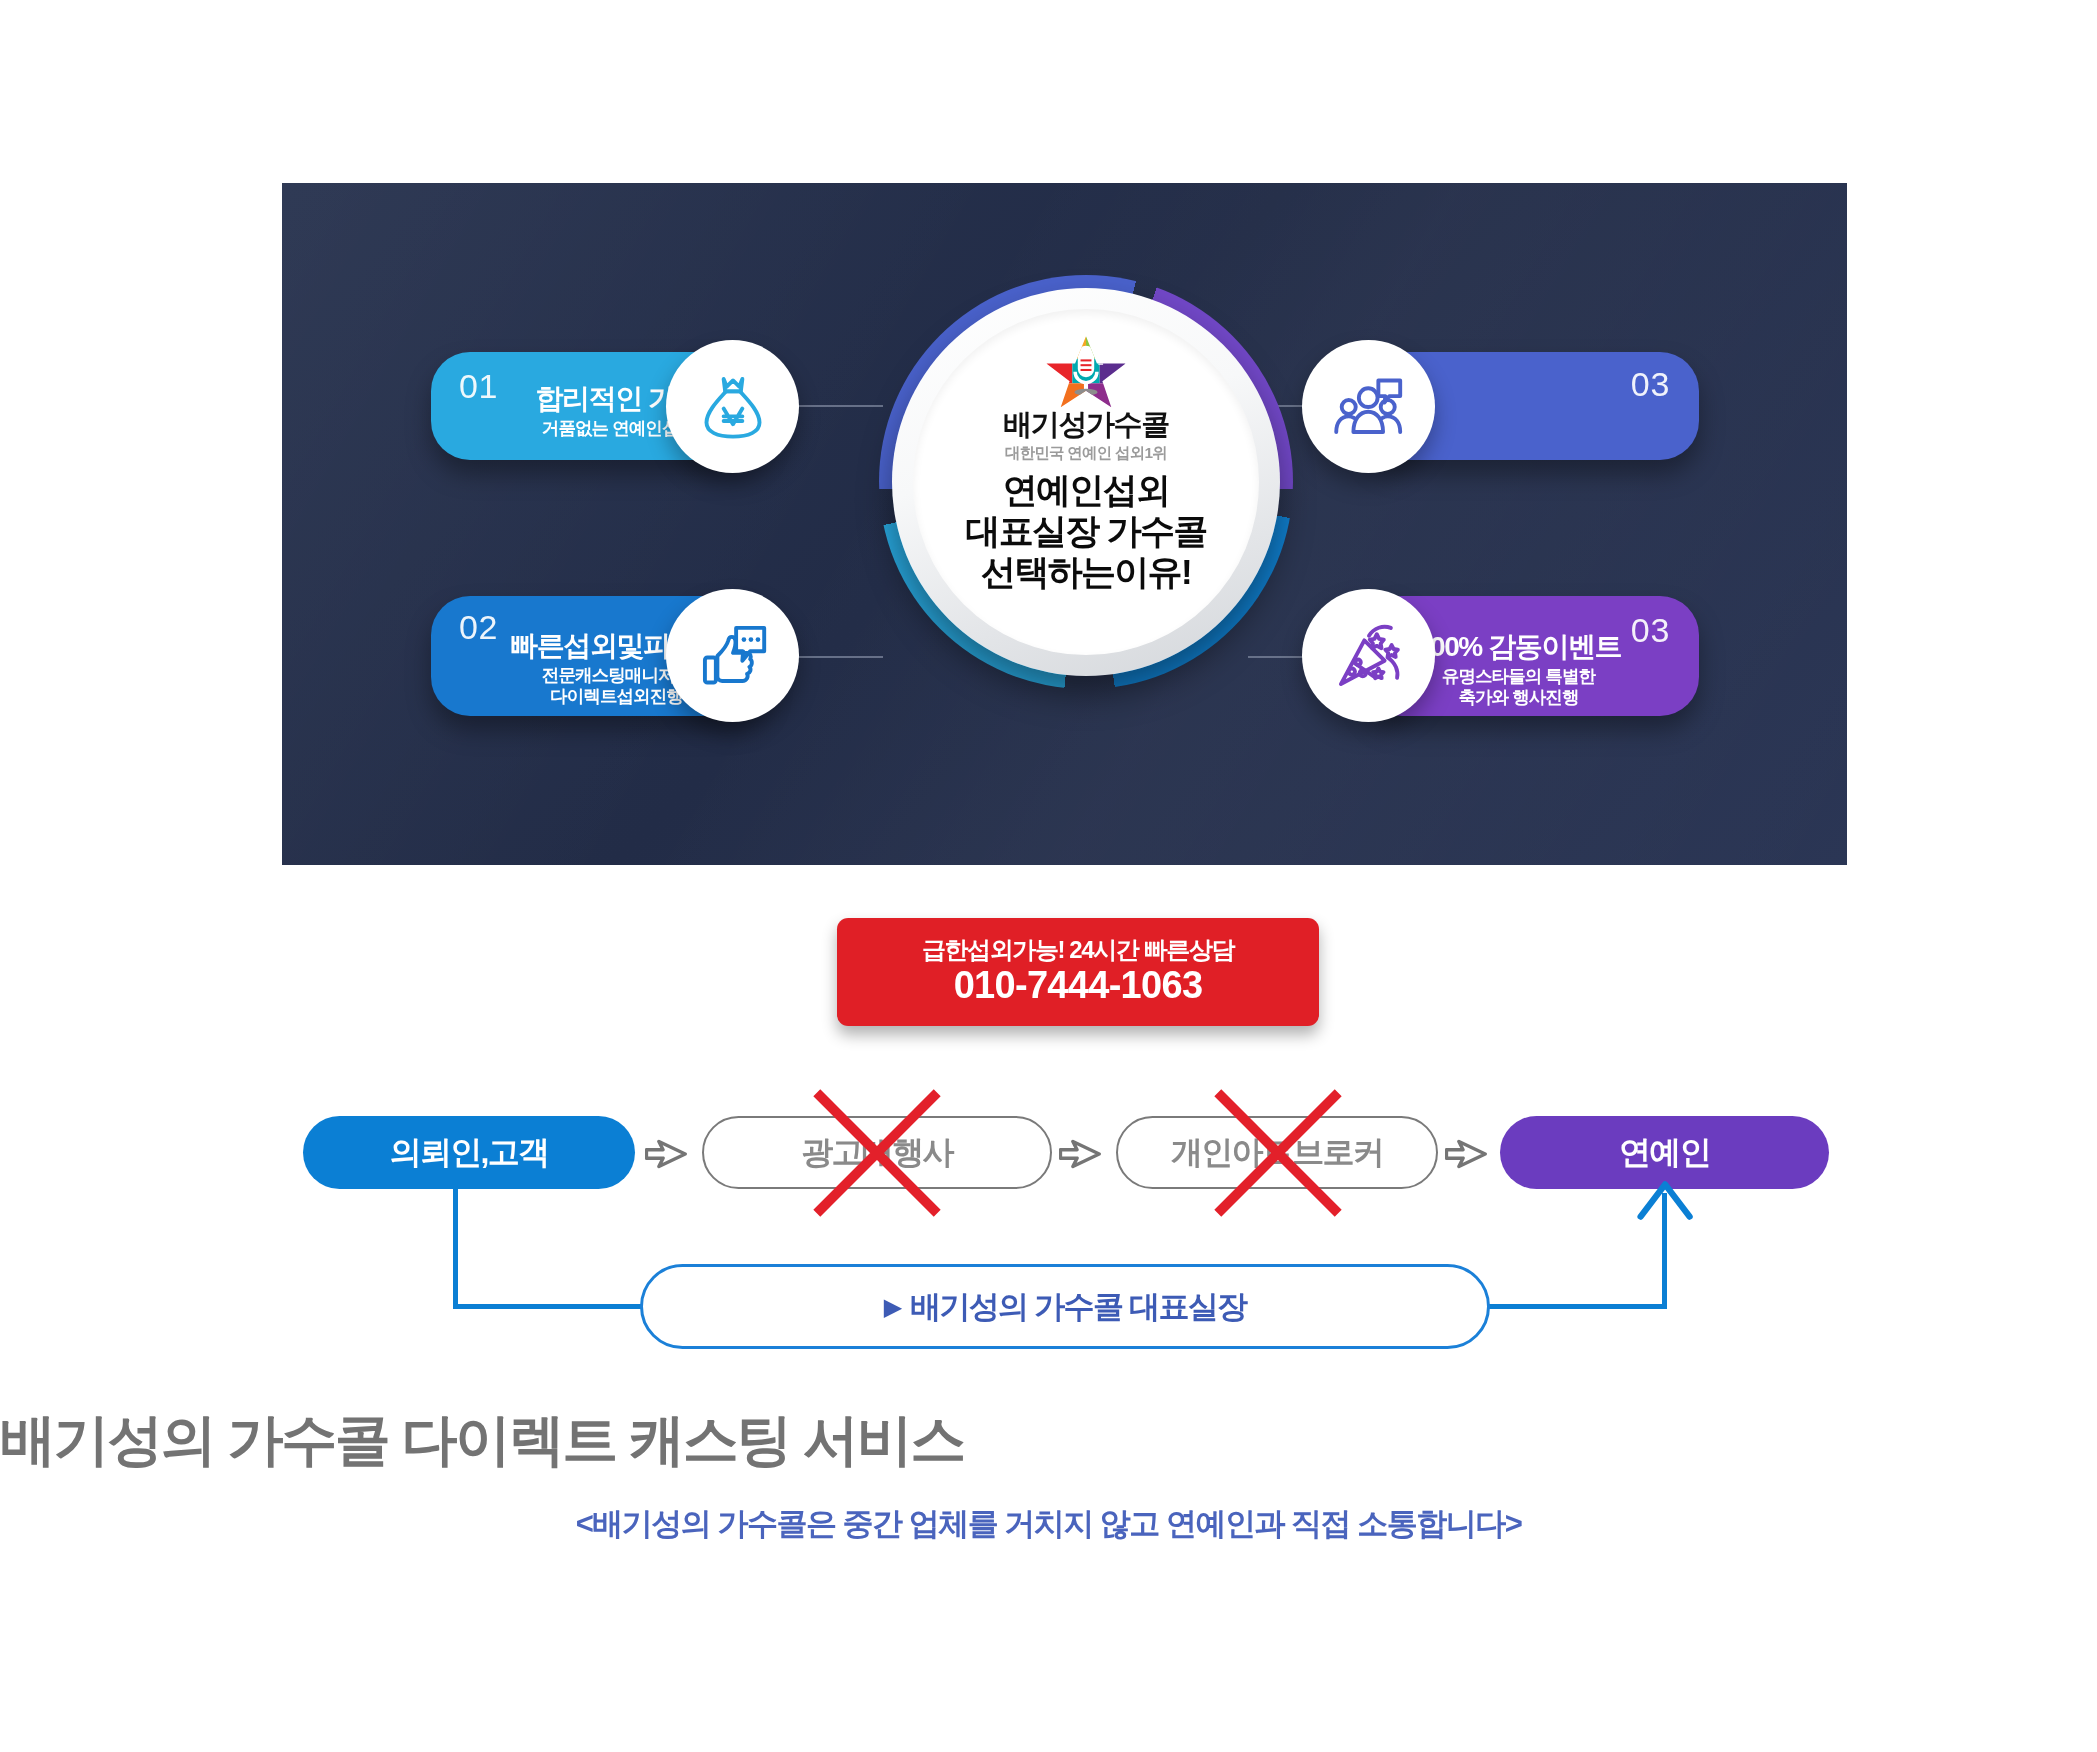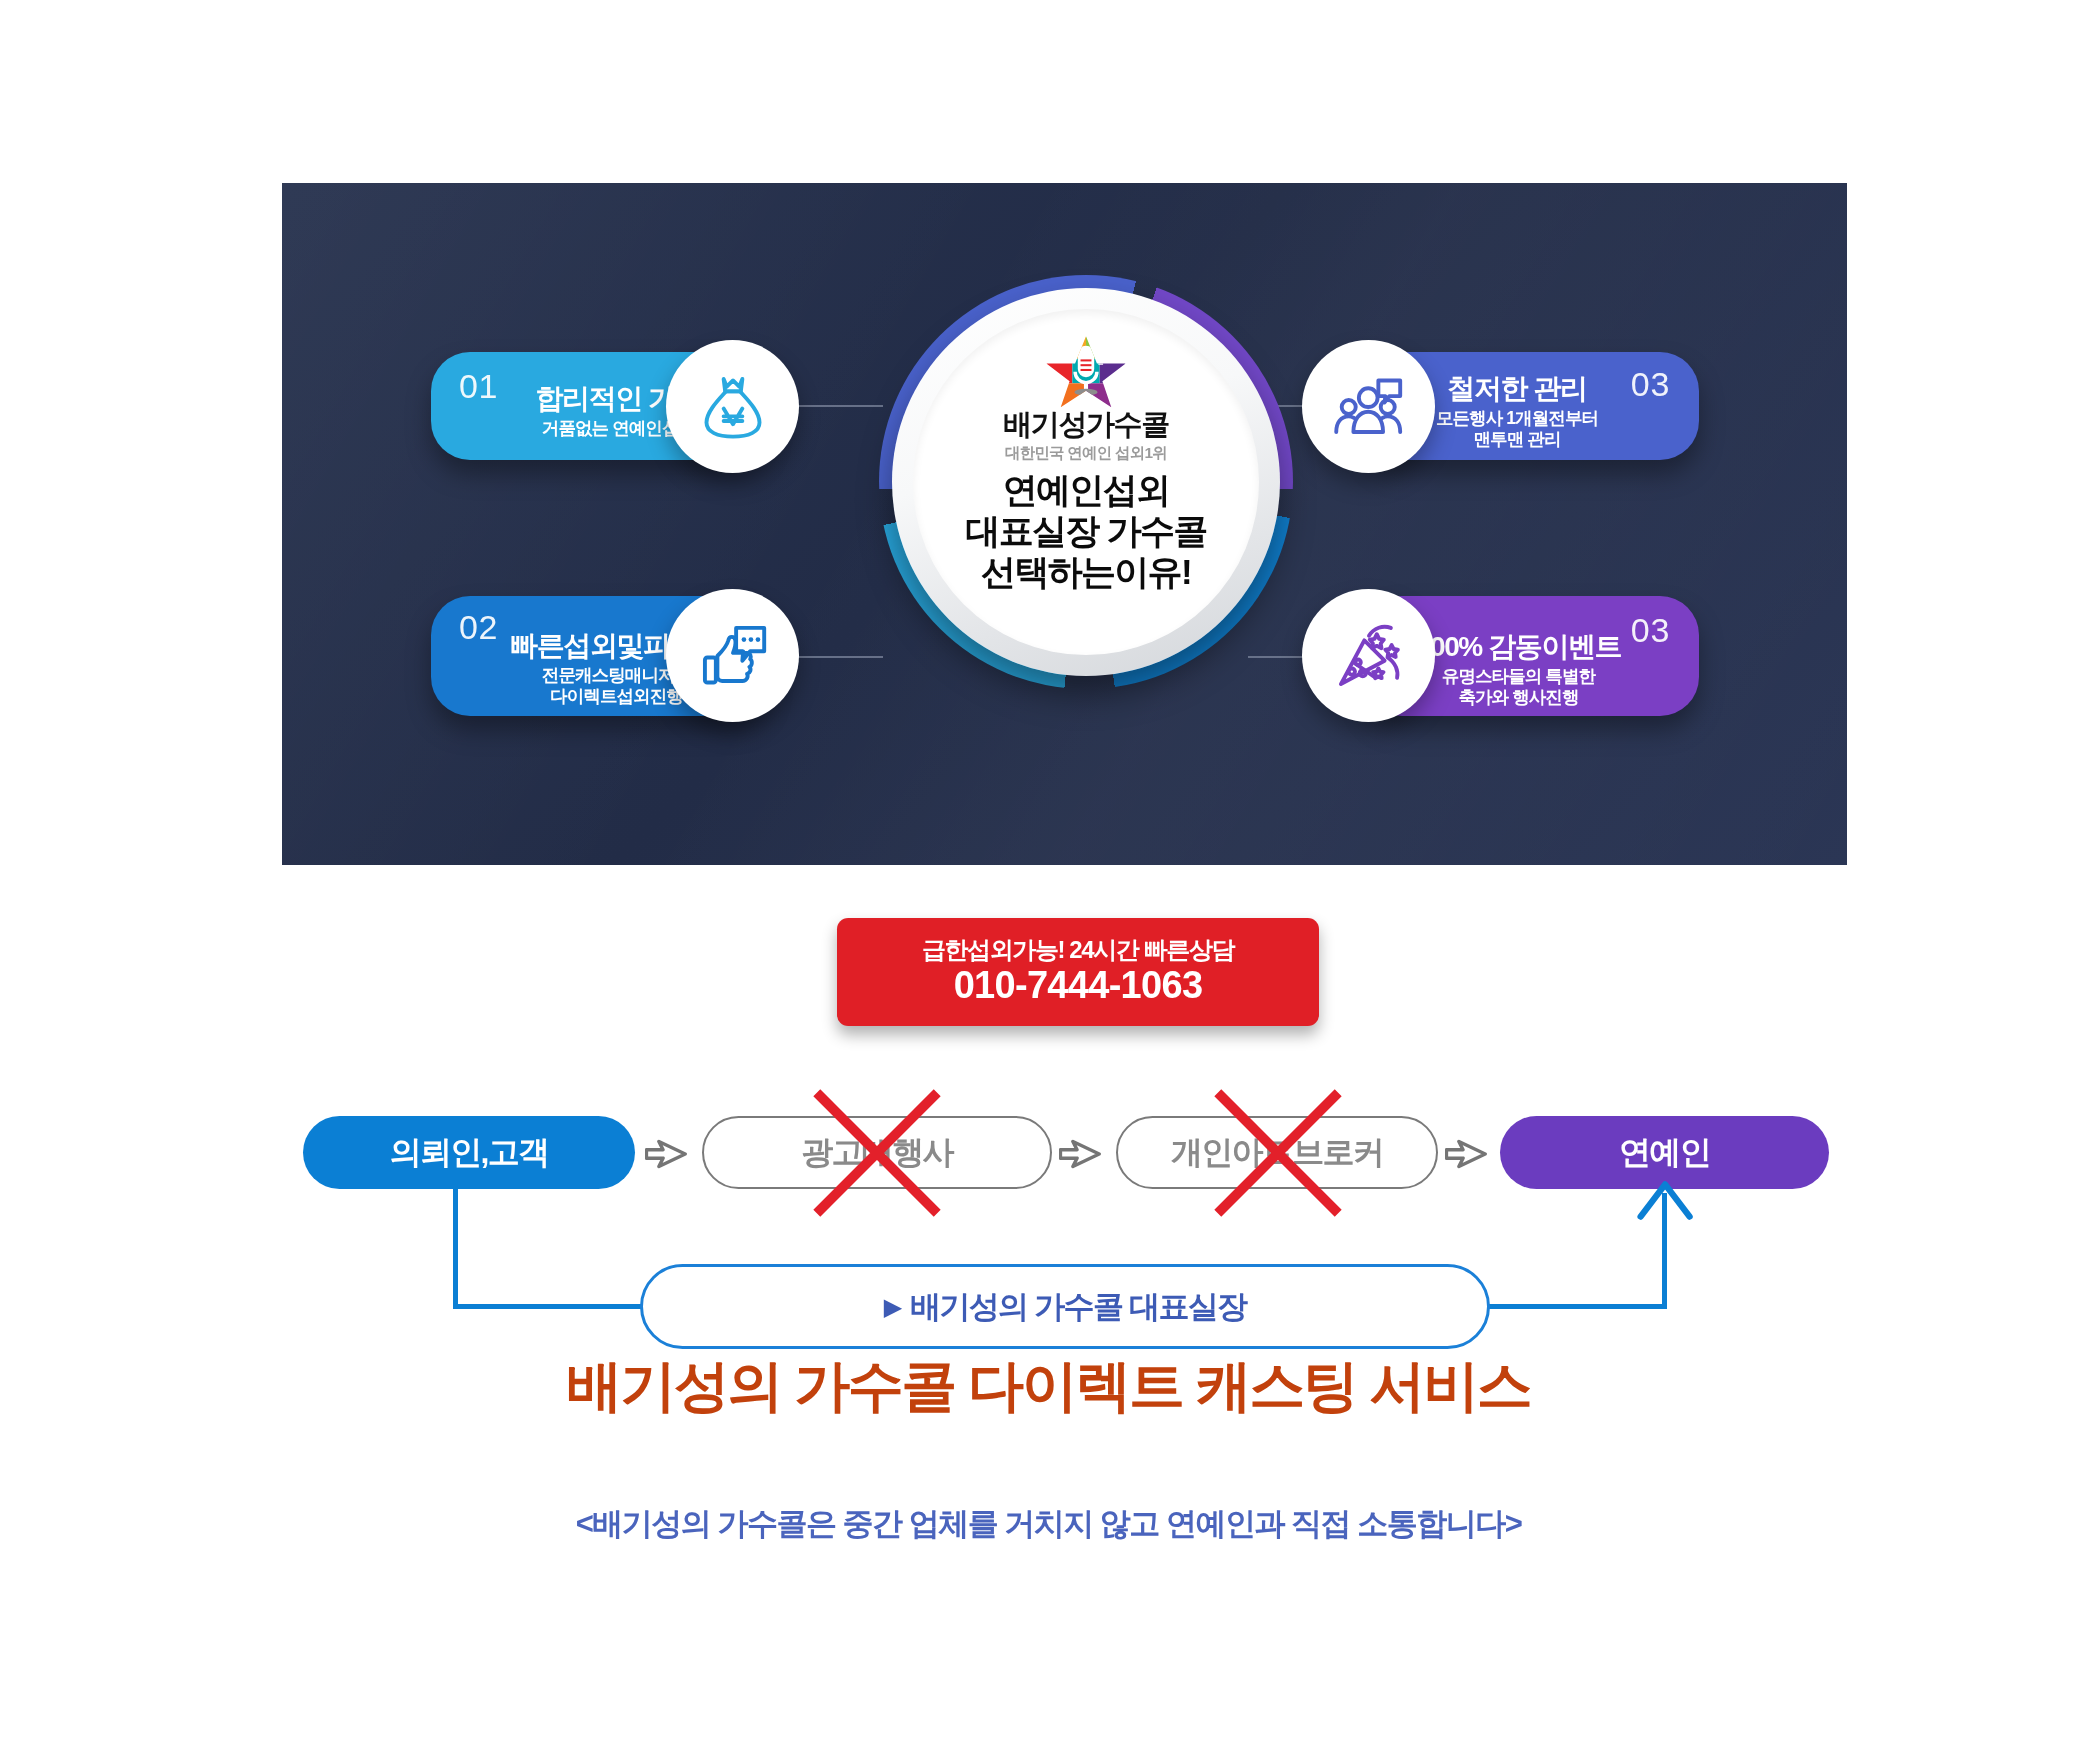--- a/index.html
+++ b/index.html
@@ -158,22 +158,22 @@
     border:3.5px solid #1b80d8; border-radius:49px; background:#fff;
     display:flex; align-items:center; justify-content:center;
     color:#3d5bb5; font-size:31px; font-weight:900; letter-spacing:-1.7px; z-index:3;
   }
   .bypass .tri{ font-size:24px; margin-right:9.8px; line-height:1;}
 
   .wire{ position:absolute; background:#0b7fd4; z-index:2;}
 
   
   .bottom-title{
-    position:absolute; left:0; top:1349px; width:2097px; text-align:center;
-    font-size:56px; font-weight:900; color:#c2410c; letter-spacing:-2.4px;
+    position:absolute; left:0; top:1403px; width:2097px; text-align:left;
+    font-size:56px; font-weight:900; color:#737373; letter-spacing:-2.4px;
   }
   .bottom-sub{
     position:absolute; left:0; top:1503px; width:2097px; text-align:center;
     font-size:31px; font-weight:900; color:#4a64bd; letter-spacing:-1.5px;
   }
 </style>
 </head>
 <body>
 
 <div class="page">
@@ -215,25 +215,20 @@
       <circle cx="64" cy="29" r="3" fill="#1878ce" stroke="none"></circle>
       <circle cx="73" cy="29" r="3" fill="#1878ce" stroke="none"></circle>
       <circle cx="82" cy="29" r="3" fill="#1878ce" stroke="none"></circle>
       <path d="M30 50 C34 46 42 38 44 30 C45 24 52 24 53 30 C54 36 50 46 50 46 H68 C72 46 74 50 72 54 C75 56 75 62 71 64 C74 67 72 72 68 73 C70 76 68 82 62 82 H36 C32 82 30 79 30 76 Z"></path>
       <rect x="14" y="52" width="14" height="32" rx="3"></rect>
     </svg>
   </div>
 
   <div class="card" id="card3">
     <span class="num">03</span>
-    <div class="txt">
-      <div class="t1">철저한 관리</div>
-      <div class="t2">모든행사 1개월전부터</div>
-      <div class="t2" style="margin-top:0">맨투맨 관리</div>
-    </div>
   </div>
   <div class="icon-bubble" id="ico3">
     <svg width="78" height="78" viewBox="0 0 100 100" fill="none" stroke="#4a62cc" stroke-width="5" stroke-linecap="round" stroke-linejoin="round">
       <path d="M62 16 H90 V36 H76 L70 44 L71 36 H62 Z"></path>
       <circle cx="49" cy="38" r="12"></circle>
       <path d="M30 82 C30 66 38 56 49 56 C60 56 68 66 68 82 Z"></path>
       <circle cx="24" cy="50" r="9"></circle>
       <path d="M8 82 C8 70 14 62 24 62 C27 62 29 63 31 64"></path>
       <circle cx="74" cy="50" r="9"></circle>
       <path d="M90 82 C90 70 84 62 74 62 C71 62 69 63 67 64"></path>

